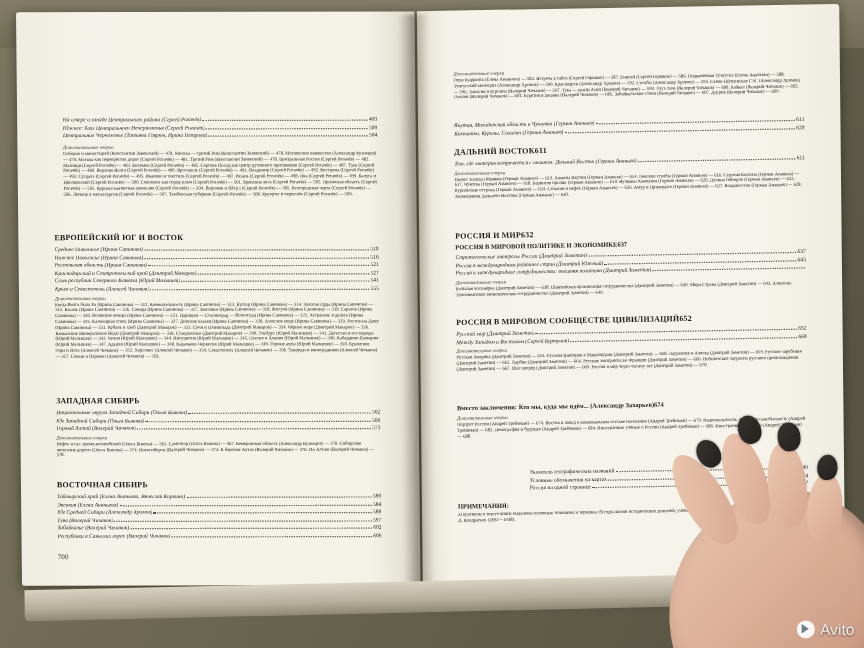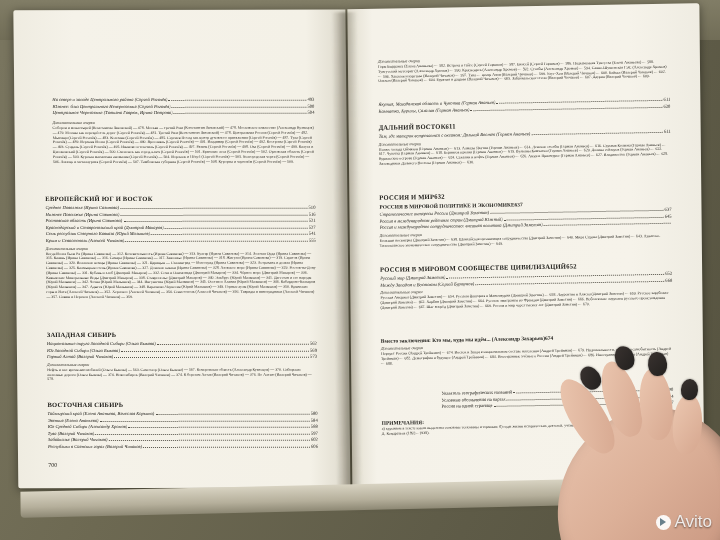--- a/index.html
+++ b/index.html
@@ -115,21 +115,21 @@
   }
   .n1{right:124px;bottom:160px;transform:rotate(-32deg);}
   .n2{right:90px;bottom:180px;transform:rotate(-18deg);}
   .n3{right:57px;bottom:174px;transform:rotate(-6deg);}
   .n4{right:26px;bottom:150px;transform:rotate(4deg);width:17px;height:21px;}
   
   .wm{
     position:absolute;right:8px;bottom:8px;
     display:flex;align-items:center;gap:4px;
     color:#f2f2f2;font-family:"Liberation Sans",sans-serif;
-    font-size:17px;opacity:.92;
+    font-size:13px;opacity:.92;
     text-shadow:0 1px 2px rgba(0,0,0,.6);
   }
   .wm-ico{
     width:15px;height:15px;border-radius:50%;
     background:#ffffff;position:relative;
   }
   .wm-ico::before{
     content:"";position:absolute;left:4px;top:3px;
     width:0;height:0;border-left:6px solid #5f7d8c;
     border-top:4.5px solid transparent;border-bottom:4.5px solid transparent;

